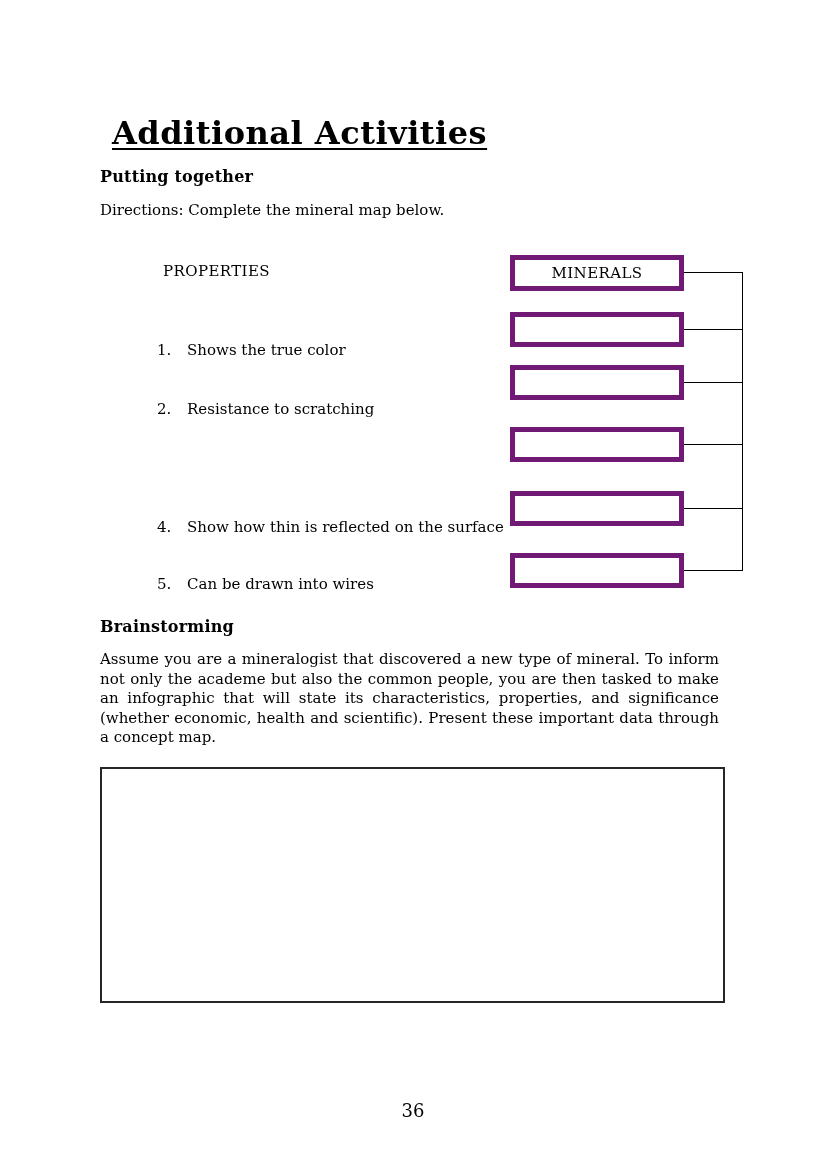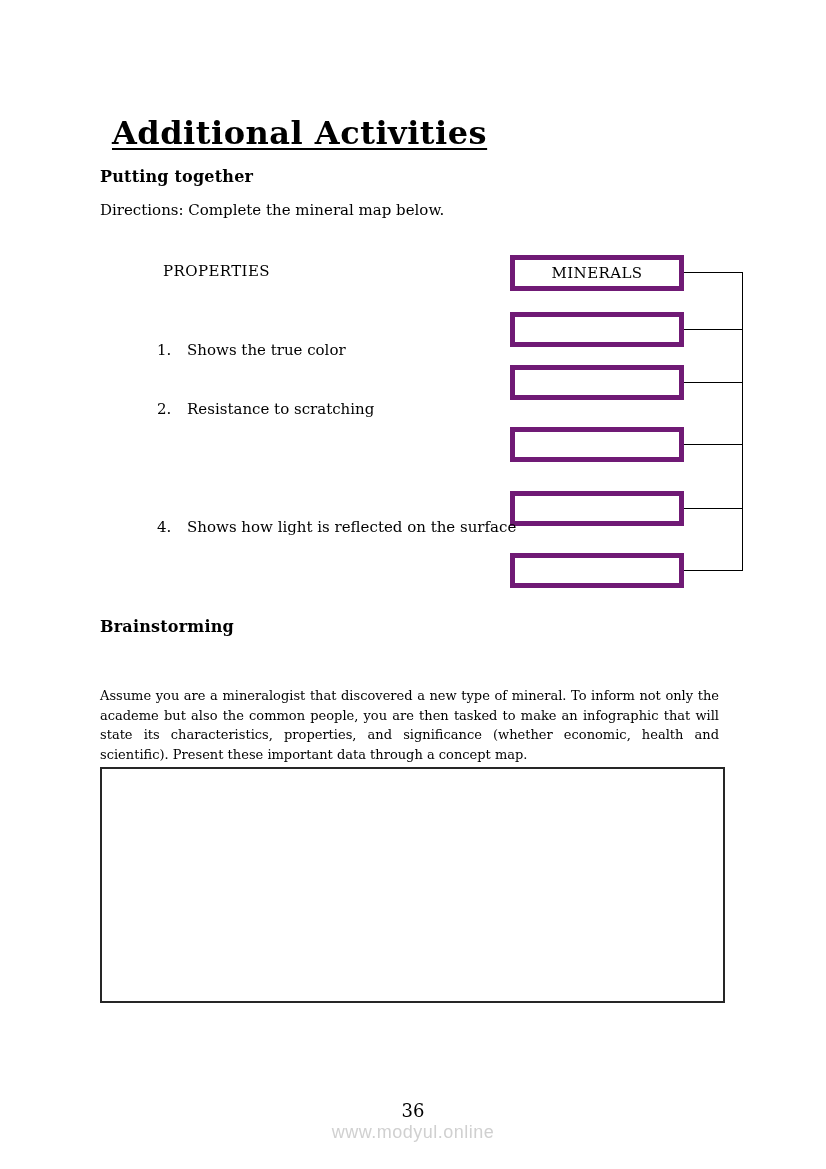--- a/index.html
+++ b/index.html
@@ -49,22 +49,22 @@
   .prop-item { position: absolute; left: 138px; font-size: 15px; line-height: 18px; white-space: pre; }
   .prop-item .num { display: inline-block; width: 30px; }
   .i-1 { top: 323px; }
   .i-2 { top: 382px; }
   .i-3 { top: 441px; }
   .i-4 { top: 500px; }
   .i-5 { top: 557px; }
 
   .brainstorm-par {
     position: absolute; left: 100px; top: 650px; width: 619px;
-    font-size: 13px; line-height: 19.6px;
-    text-align: justify; text-align-last: left; margin-top: 36px;
+    font-size: 15px; line-height: 19.6px;
+    text-align: justify; text-align-last: left;
   }
 
   .answer-frame {
     position: absolute; left: 100px; top: 767px; width: 625px; height: 236px;
     border: 2px solid #262626; background: #fff;
   }
 
   .page-number { position: absolute; left: 0; top: 1100px; width: 826px; text-align: center; font-size: 18px; }
   .watermark {
     position: absolute; left: 0; top: 1122px; width: 826px; text-align: center;
@@ -103,25 +103,27 @@
   <div class="hline l-5"></div>
   <div class="vline"></div>
 
   <div class="prop-item i-1">
     <span class="num">1.</span><span>Shows the true color</span>
   </div>
   <div class="prop-item i-2">
     <span class="num">2.</span><span>Resistance to scratching</span>
   </div>
   <div class="prop-item i-4">
-    <span class="num">4.</span><span>Shows how light is reflected on the surface</span>
+    <span class="num">4.</span><span>Show how thin is reflected on the surface</span>
+  </div>
+  <div class="prop-item i-5">
+    <span class="num">5.</span><span>Can be drawn into wires</span>
   </div>
 
   <h2 class="section-heading h-brainstorm">Brainstorming</h2>
 
   <p class="brainstorm-par">Assume you are a mineralogist that discovered a new type of mineral. To inform not only the academe but also the common people, you are then tasked to make  an infographic  that will state its characteristics, properties, and significance (whether economic, health and scientific). Present these important data through a concept map.</p>
 
   <div class="answer-frame"></div>
 
   <div class="page-number">36</div>
-  <div class="watermark">www.modyul.online</div>
 
 </div>
 
 </body></html>

